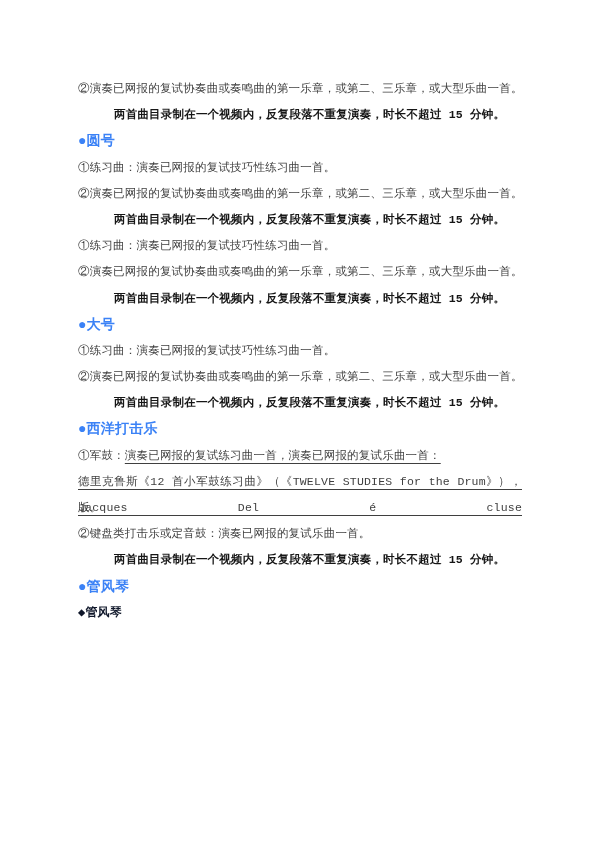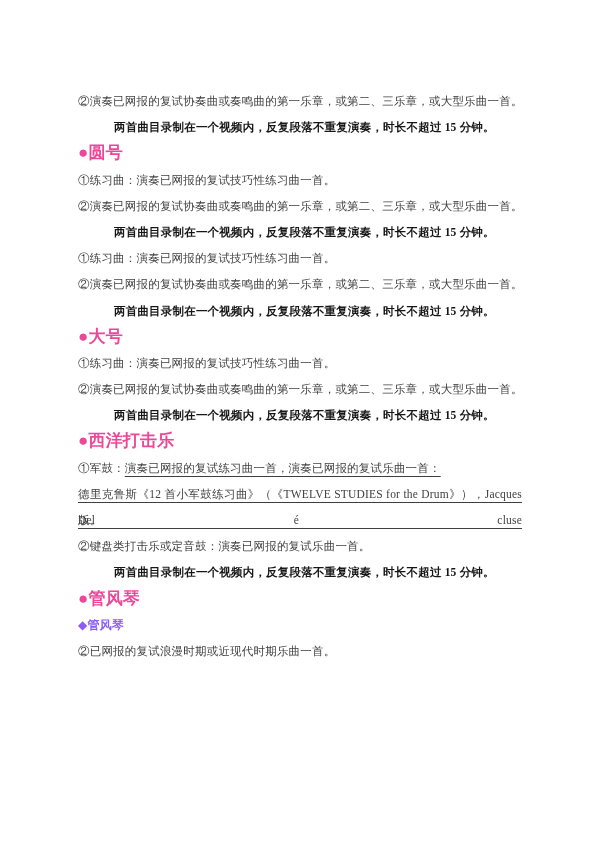--- a/index.html
+++ b/index.html
@@ -10,45 +10,46 @@
   .page {
     position: relative;
     width: 600px;
     height: 849px;
     background: #ffffff;
     overflow: hidden;
     font-family: "Liberation Serif", "DejaVu Serif", serif;
   }
   .content {
     position: absolute;
-    top: 88px;
+    top: 76px;
     left: 78px;
     width: 444px;
+    font-family: Liberation Mono, monospace;
   }
   .line {
     line-height: 26.2px;
     height: 26.2px;
     font-size: 11.5px;
     color: #3f3f3f;
     white-space: nowrap;
     letter-spacing: 0.2px;
   }
   .line.bold {
     font-weight: bold;
     color: #161616;
     margin-left: 36px;
   }
   .line.heading {
     font-weight: bold;
-    color: #ec4899;
-    font-size: 17px;
+    color: #3b82f6;
+    font-size: 14px;
   }
   .line.sub {
     font-weight: bold;
-    color: #8b5cf6;
+    color: #0f172a;
     font-size: 12px;
   }
   .u {
     text-decoration: underline;
     text-decoration-thickness: 1px;
     text-underline-offset: 3.5px;
   }
   .line.ujust {
     white-space: normal;
     text-align: justify;
@@ -91,16 +92,15 @@
       <span>德里克鲁斯《12 首小军鼓练习曲》（《TWELVE STUDIES for the Drum》），Jacques Del é cluse</span>
     </div>
     <div class="line body">
       <span class="u">版。</span>
     </div>
     <div class="line body">②键盘类打击乐或定音鼓：演奏已网报的复试乐曲一首。</div>
     <div class="line bold">两首曲目录制在一个视频内，反复段落不重复演奏，时长不超过 15 分钟。</div>
 
     <div class="line heading">●管风琴</div>
     <div class="line sub">◆管风琴</div>
-    <div class="line body">②已网报的复试浪漫时期或近现代时期乐曲一首。</div>
 
   </div>
 </div>
 
 </body></html>

